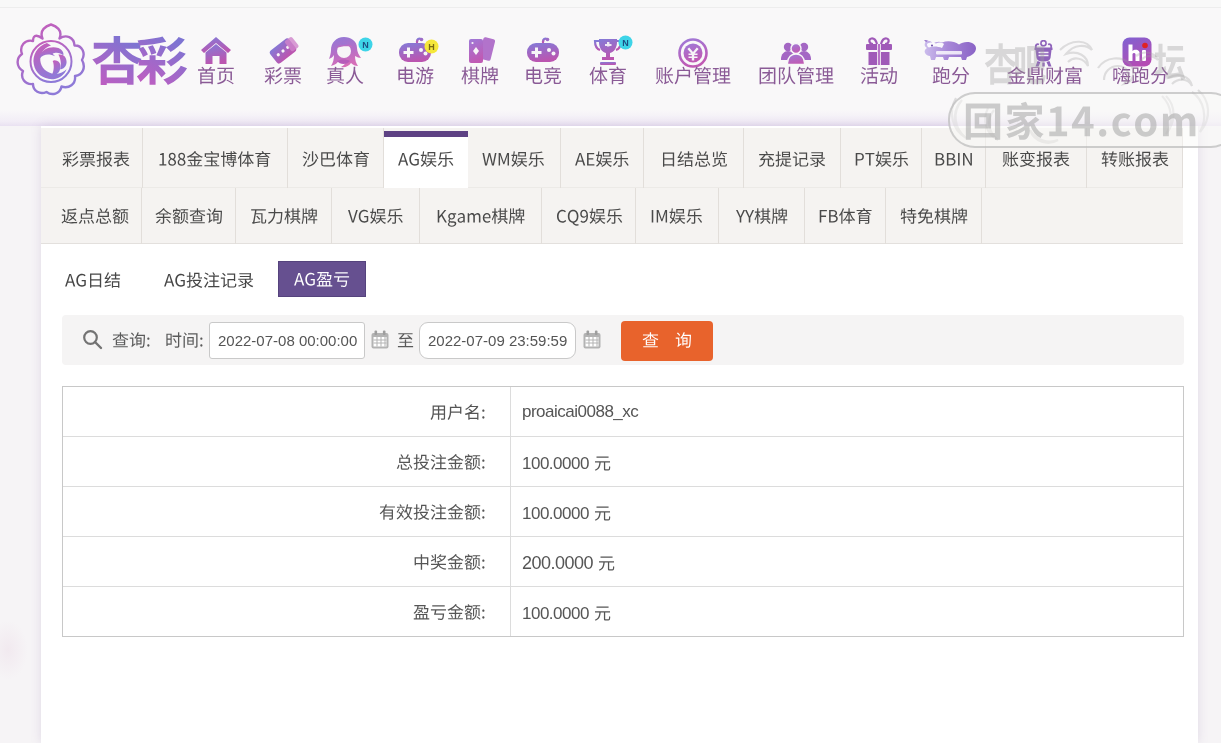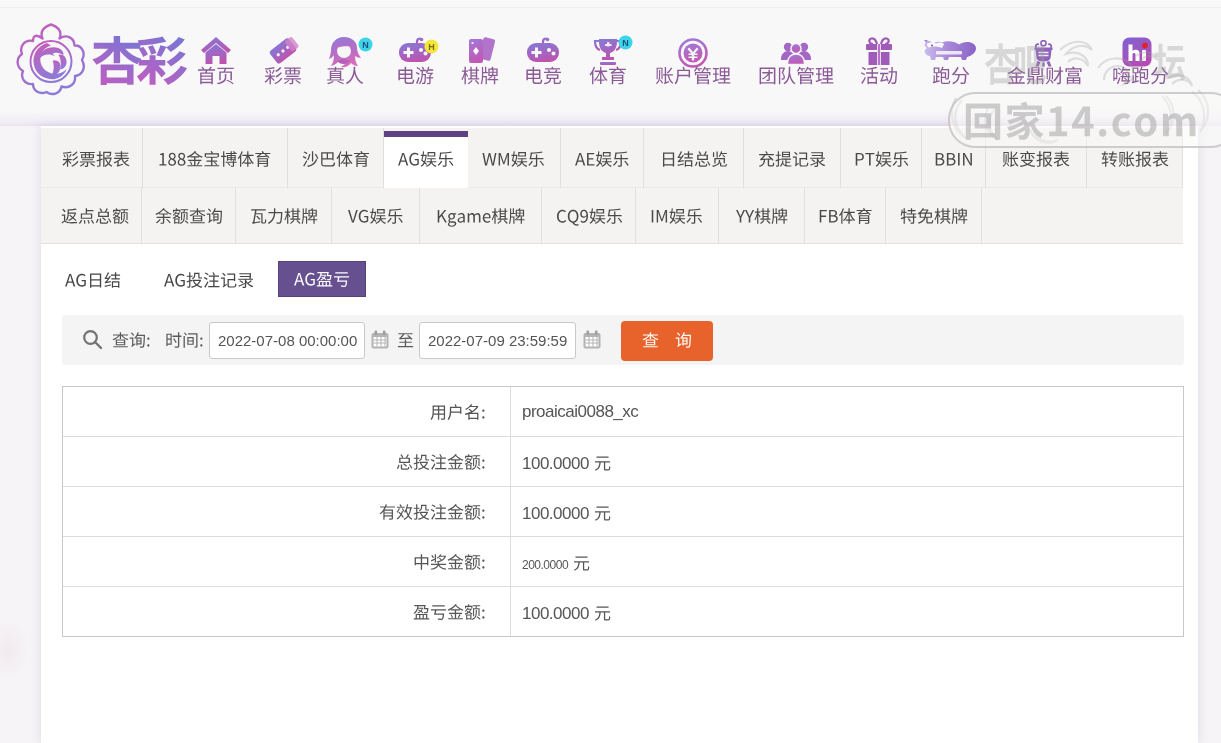--- a/index.html
+++ b/index.html
@@ -481,21 +481,21 @@
 <rect x="4.5" y="0.5" width="2.6" height="4.5" rx="1" fill="#9e9e9e"></rect>
       <rect x="12.9" y="0.5" width="2.6" height="4.5" rx="1" fill="#9e9e9e"></rect>
 <rect x="3.5" y="7" width="13" height="9.5" fill="#fff"></rect>
 <path d="M3.5 10 h13 M3.5 13 h13 M7 7 v9.5 M11 7 v9.5 M15 7 v9.5" stroke="#b3b3b3" stroke-width="1"></path>
     </svg></div>
 <div style="position:absolute;left:397px;top:328px;line-height:0"><svg width="17" height="24" viewBox="0 0 17 24">
       <g fill="#5a5a5a" transform="translate(0,18.5) scale(0.01700,-0.01700)">
         <use href="#g88" x="0"></use>
       </g>
     </svg></div>
-<div class="abs" style="left:419px;top:322px;width:157px;height:37px;background:#fff;border:1px solid #c9c9c9;border-radius:3px;font-size:15px;color:#555;line-height:35px;padding-left:8px">2022-07-09 23:59:59</div>
+<div class="abs" style="left:419px;top:322px;width:157px;height:37px;background:#fff;border:1px solid #c9c9c9;border-radius:9px;font-size:15px;color:#555;line-height:35px;padding-left:8px">2022-07-09 23:59:59</div>
 <div class="abs" style="left:582px;top:330px;line-height:0"><svg width="20" height="20" viewBox="0 0 20 20">
       <rect x="1.5" y="3" width="17" height="15.5" rx="2" fill="#b3b3b3"></rect>
 <rect x="4.5" y="0.5" width="2.6" height="4.5" rx="1" fill="#9e9e9e"></rect>
       <rect x="12.9" y="0.5" width="2.6" height="4.5" rx="1" fill="#9e9e9e"></rect>
 <rect x="3.5" y="7" width="13" height="9.5" fill="#fff"></rect>
 <path d="M3.5 10 h13 M3.5 13 h13 M7 7 v9.5 M11 7 v9.5 M15 7 v9.5" stroke="#b3b3b3" stroke-width="1"></path>
     </svg></div>
 <div class="abs" style="left:621px;top:321px;width:92px;height:40px;background:#e8632c;border-radius:4px"></div>
 <div style="position:absolute;left:642px;top:328px;line-height:0"><svg width="50" height="24" viewBox="0 0 50 24">
       <g fill="#fff" transform="translate(0,18.5) scale(0.01700,-0.01700)">
@@ -551,21 +551,21 @@
       </svg></span></div>
 <div style="position:absolute;left:413px;top:550px;line-height:0"><svg width="73" height="24" viewBox="0 0 73 24">
       <g fill="#555" transform="translate(0,18.5) scale(0.01700,-0.01700)">
         <use href="#g94" x="0"></use>
         <use href="#g95" x="1000"></use>
         <use href="#g25" x="2000"></use>
         <use href="#g62" x="3000"></use>
         <use href="#g85" x="4000"></use>
       </g>
     </svg></div>
-<div class="abs" style="left:522px;top:551px;font-size:12px;letter-spacing:-0.5px;color:#555;line-height:22px">200.0000<span style="display:inline-block;vertical-align:-6px;margin-left:5px;line-height:0"><svg width="17" height="24" viewBox="0 0 17 24">
+<div class="abs" style="left:522px;top:551px;font-size:18px;letter-spacing:-0.5px;color:#555;line-height:22px">200.0000<span style="display:inline-block;vertical-align:-6px;margin-left:5px;line-height:0"><svg width="17" height="24" viewBox="0 0 17 24">
         <g fill="#555" transform="translate(0,18.5) scale(0.01700,-0.01700)">
           <use href="#g89" x="0"></use>
         </g>
       </svg></span></div>
 <div style="position:absolute;left:413px;top:600px;line-height:0"><svg width="73" height="24" viewBox="0 0 73 24">
       <g fill="#555" transform="translate(0,18.5) scale(0.01700,-0.01700)">
         <use href="#g83" x="0"></use>
         <use href="#g84" x="1000"></use>
         <use href="#g25" x="2000"></use>
         <use href="#g62" x="3000"></use>

